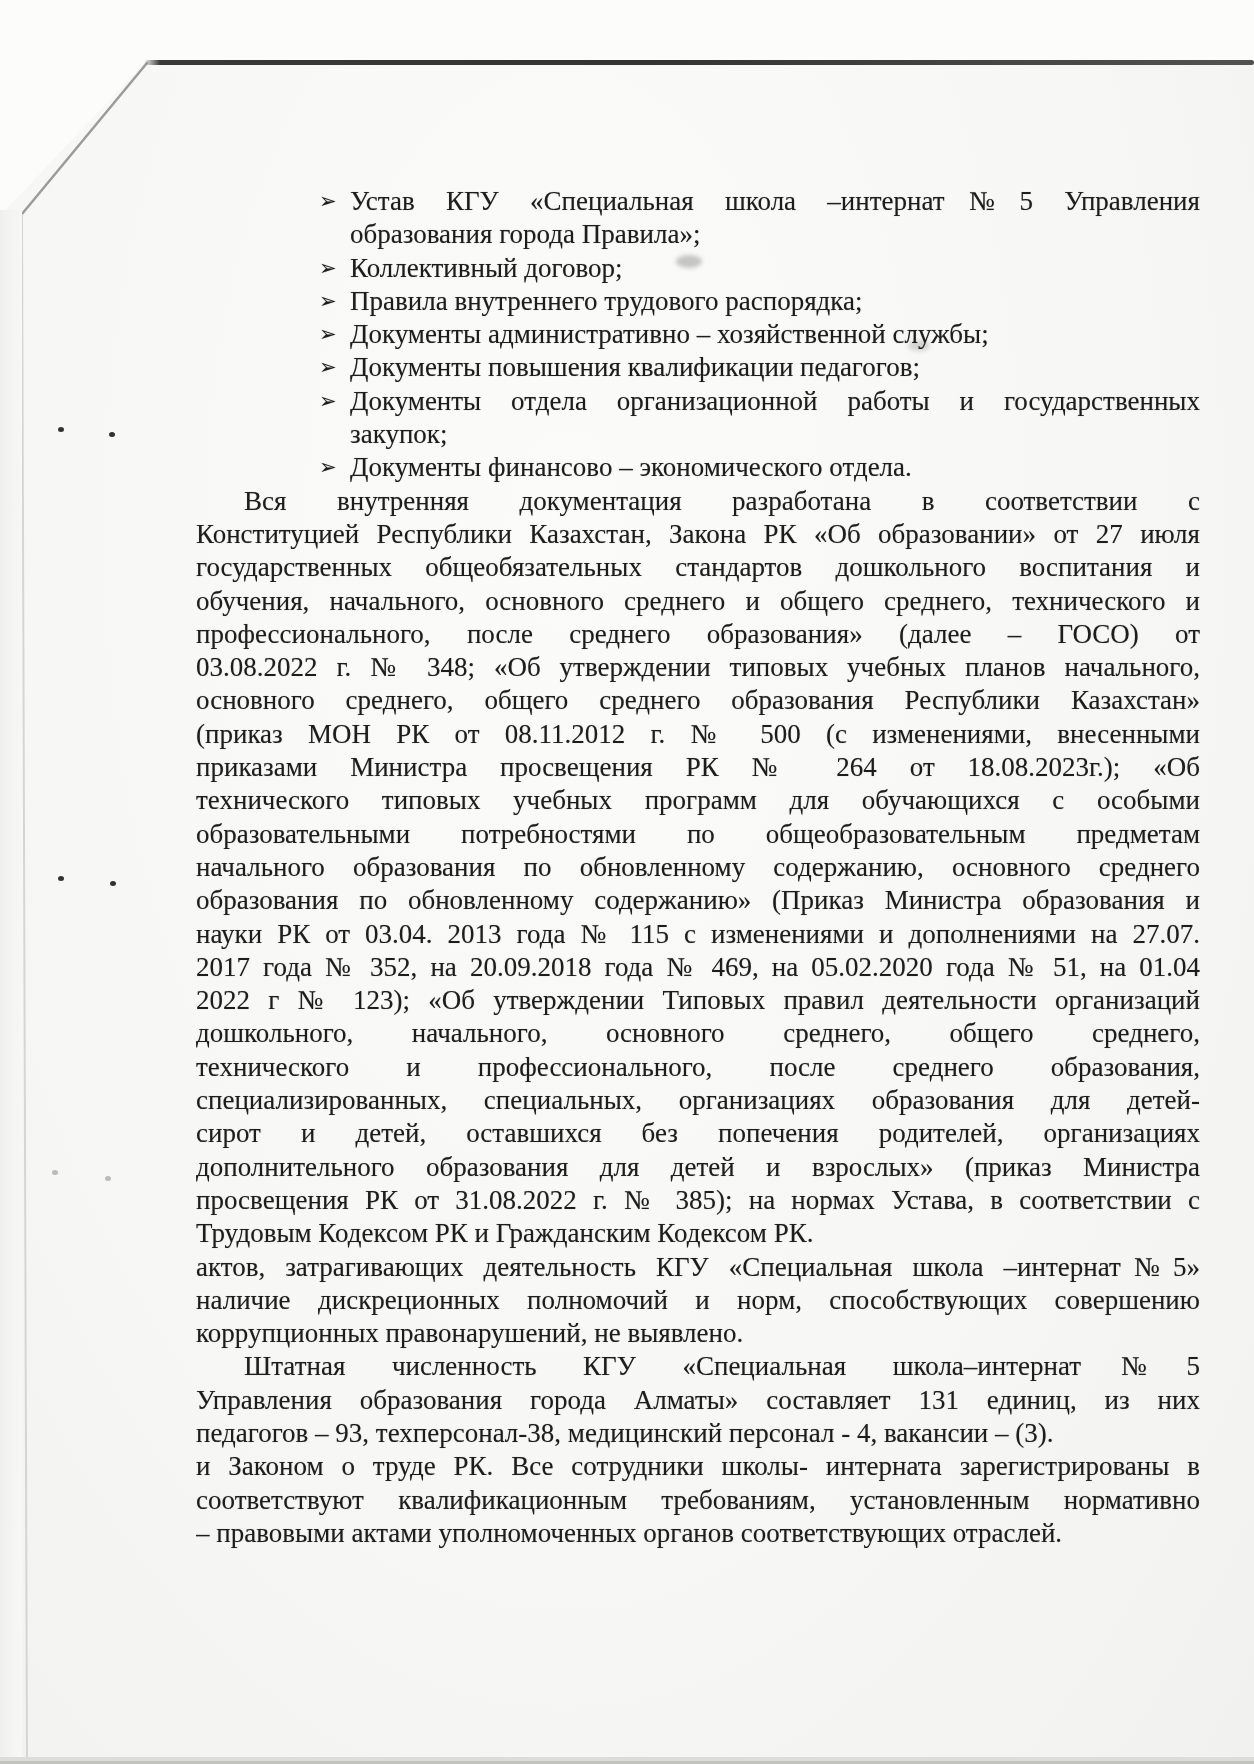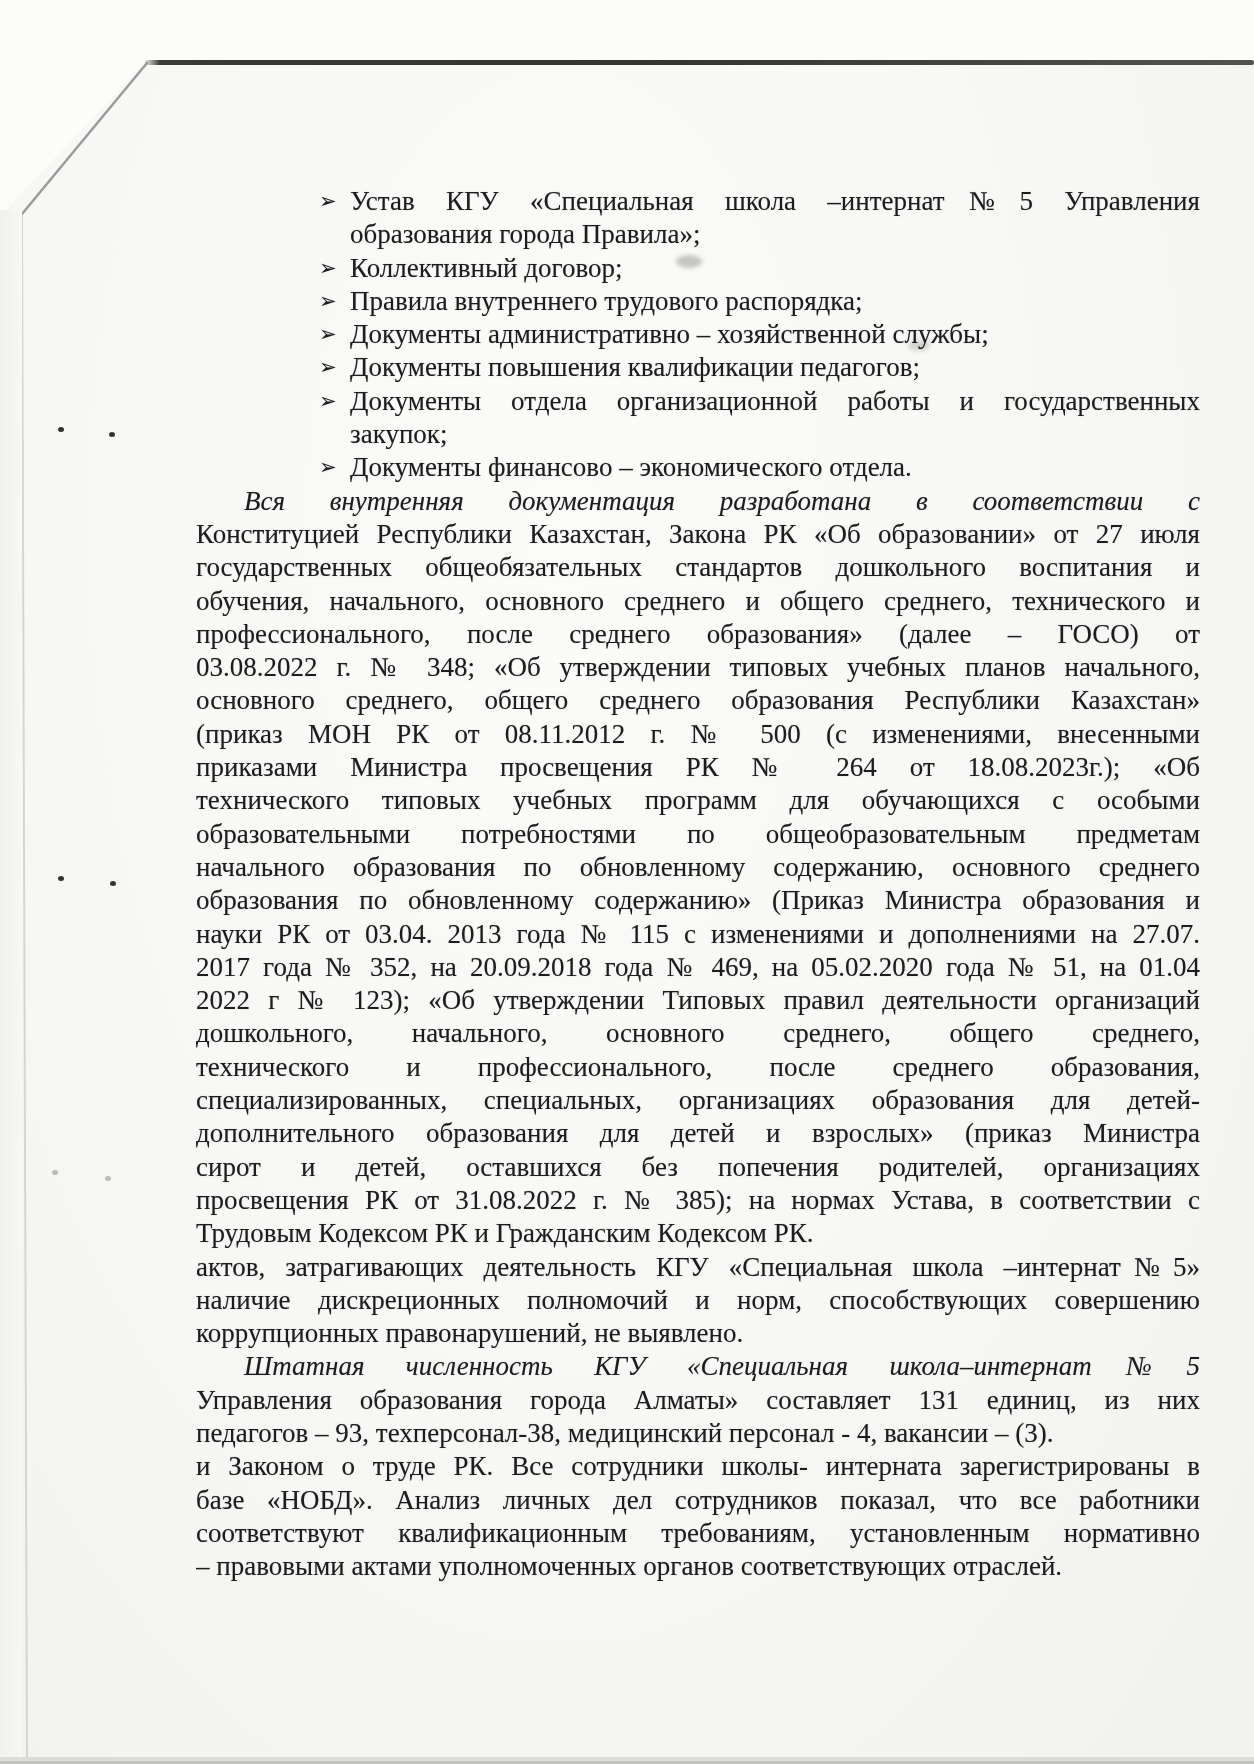--- a/index.html
+++ b/index.html
@@ -44,21 +44,21 @@
   .text-block{
     position:absolute;left:196px;top:185px;width:1004px;
     color:var(--ink);
     font-size:27px;
     text-shadow:0 0 1px rgba(30,30,30,0.35);
   }
   .line{height:33.3px;line-height:33.3px;overflow:hidden;white-space:normal;}
   .just{text-align:justify;text-align-last:justify;}
   .l-bullet{position:relative;padding-left:154px;}
   .l-cont{padding-left:154px;}
-  .l-indent{text-indent:48px;font-style:italic;}
+  .l-indent{text-indent:48px;}
   .l-body{}
   .bullet{
     position:absolute;left:123px;top:0;
     font-family:"DejaVu Sans", sans-serif;
     font-size:21px;line-height:33.3px;
     color:var(--ink);
   }
   
   .dot{position:absolute;width:6px;height:5px;border-radius:50%;background:#32322f;}
   .dot.faint{opacity:.3;}
@@ -123,30 +123,29 @@
       <div class="line l-body just">технического типовых учебных программ для обучающихся с особыми</div>
       <div class="line l-body just">образовательными потребностями по общеобразовательным предметам</div>
       <div class="line l-body just">начального образования по обновленному содержанию, основного среднего</div>
       <div class="line l-body just">образования по обновленному содержанию» (Приказ Министра образования и</div>
       <div class="line l-body just">науки РК от 03.04. 2013 года № 115 с изменениями и дополнениями на 27.07.</div>
       <div class="line l-body just">2017 года № 352, на 20.09.2018 года № 469, на 05.02.2020 года № 51, на 01.04</div>
       <div class="line l-body just">2022 г № 123); «Об утверждении Типовых правил деятельности организаций</div>
       <div class="line l-body just">дошкольного, начального, основного среднего, общего среднего,</div>
       <div class="line l-body just">технического и профессионального, после среднего образования,</div>
       <div class="line l-body just">специализированных, специальных, организациях образования для детей-</div>
+      <div class="line l-body just">сирот и детей, оставшихся без попечения родителей, организациях</div>
       <div class="line l-body just">дополнительного образования для детей и взрослых» (приказ Министра</div>
-      <div class="line l-body just">сирот и детей, оставшихся без попечения родителей, организациях</div>
       <div class="line l-body just">просвещения РК от 31.08.2022 г. № 385); на нормах Устава, в соответствии с</div>
       <div class="line l-body">Трудовым Кодексом РК и Гражданским Кодексом РК.</div>
       <div class="line l-body just">актов, затрагивающих деятельность КГУ «Специальная школа –интернат№5»</div>
       <div class="line l-body just">наличие дискреционных полномочий и норм, способствующих совершению</div>
       <div class="line l-body">коррупционных правонарушений, не выявлено.</div>
       <div class="line l-indent just">Штатная численность КГУ «Специальная школа–интернат№5</div>
       <div class="line l-body just">Управления образования города Алматы» составляет 131 единиц, из них</div>
       <div class="line l-body">педагогов – 93, техперсонал-38, медицинский персонал - 4, вакансии – (3).</div>
       <div class="line l-body just">и Законом о труде РК. Все сотрудники школы- интерната зарегистрированы в</div>
-      <div class="line l-body just">базе «НОБД». Анализ личных дел сотрудников показал, что все работники</div>
       <div class="line l-body just">соответствуют квалификационным требованиям, установленным нормативно</div>
       <div class="line l-body">– правовыми актами уполномоченных органов соответствующих отраслей.</div>
     </div>
 
   <div class="bottom-edge"></div>
 </div>
 
 </body></html>

